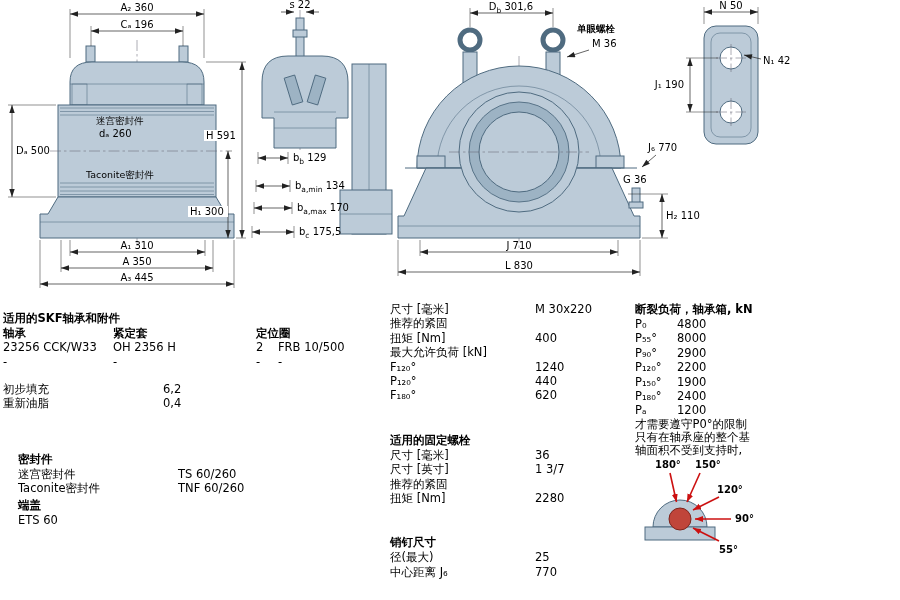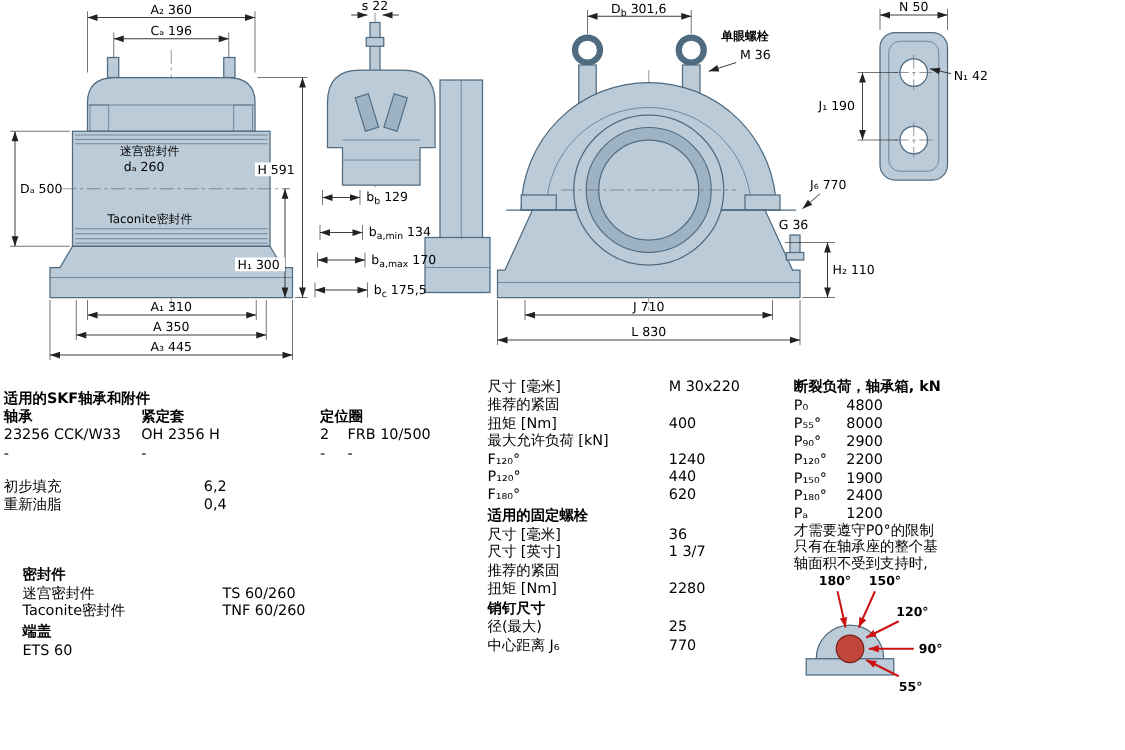--- a/index.html
+++ b/index.html
@@ -8,21 +8,21 @@
   .col{position:absolute;font-size:11.5px;line-height:14.4px;white-space:nowrap}
   .sec-title{font-weight:bold;height:15px;line-height:15px}
   .trow{display:flex;height:14.4px;line-height:14.4px}
   .lbl160{width:160px;flex:none}
   .lbl145{width:145px;flex:none}
   .lbl42{width:42px;flex:none}
   .w110{width:110px;flex:none}
   .w143{width:143px;flex:none}
   .w22{width:22px;flex:none}
   .bold{font-weight:bold}
-  .mt13{margin-top:2px}
+  .mt13{margin-top:30px}
   .mt2{margin-top:2px}
   .note div{height:12.9px;line-height:12.9px}
   svg text{font-size:10px;font-family:"DejaVu Sans","Liberation Sans",sans-serif;fill:#000}
   svg .zh{font-size:9.5px}
   svg .sub{font-size:7.5px}
   svg .tm{text-anchor:middle}
   svg .te{text-anchor:end}
   .fb{fill:#bccbd8;stroke:#4f6b80;stroke-width:1}
   .fb2{fill:#9db3c4;stroke:#4f6b80;stroke-width:.9}
   .il{stroke:#4f6b80;stroke-width:.55;fill:none}

